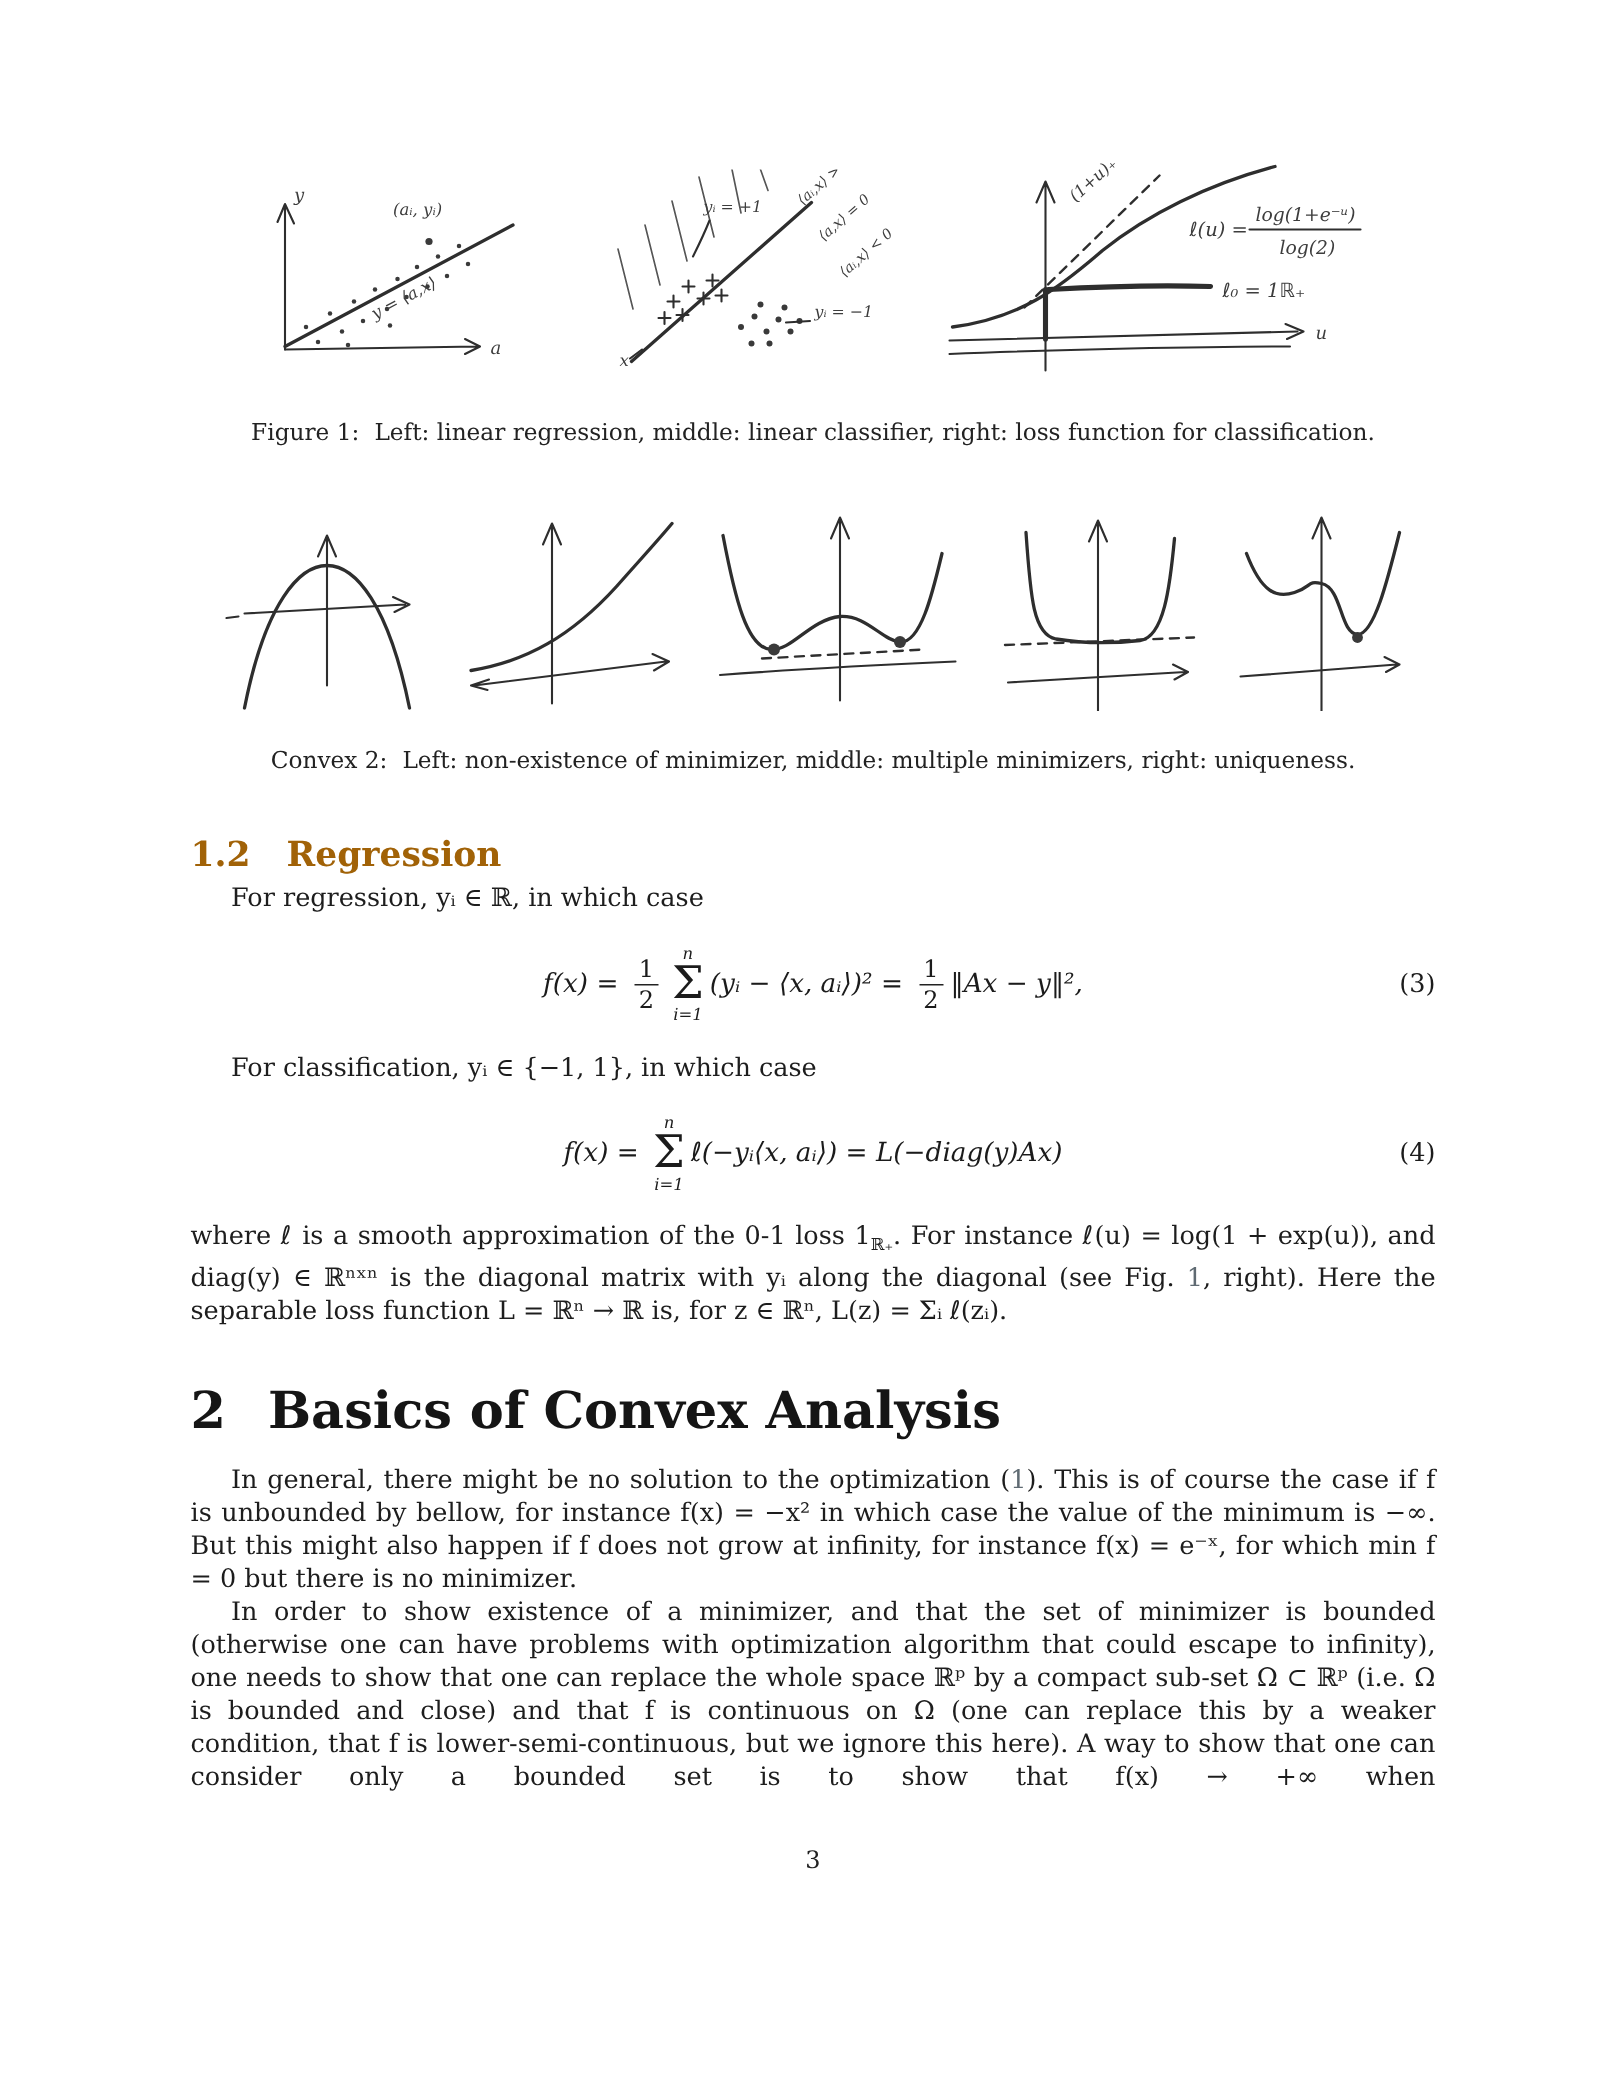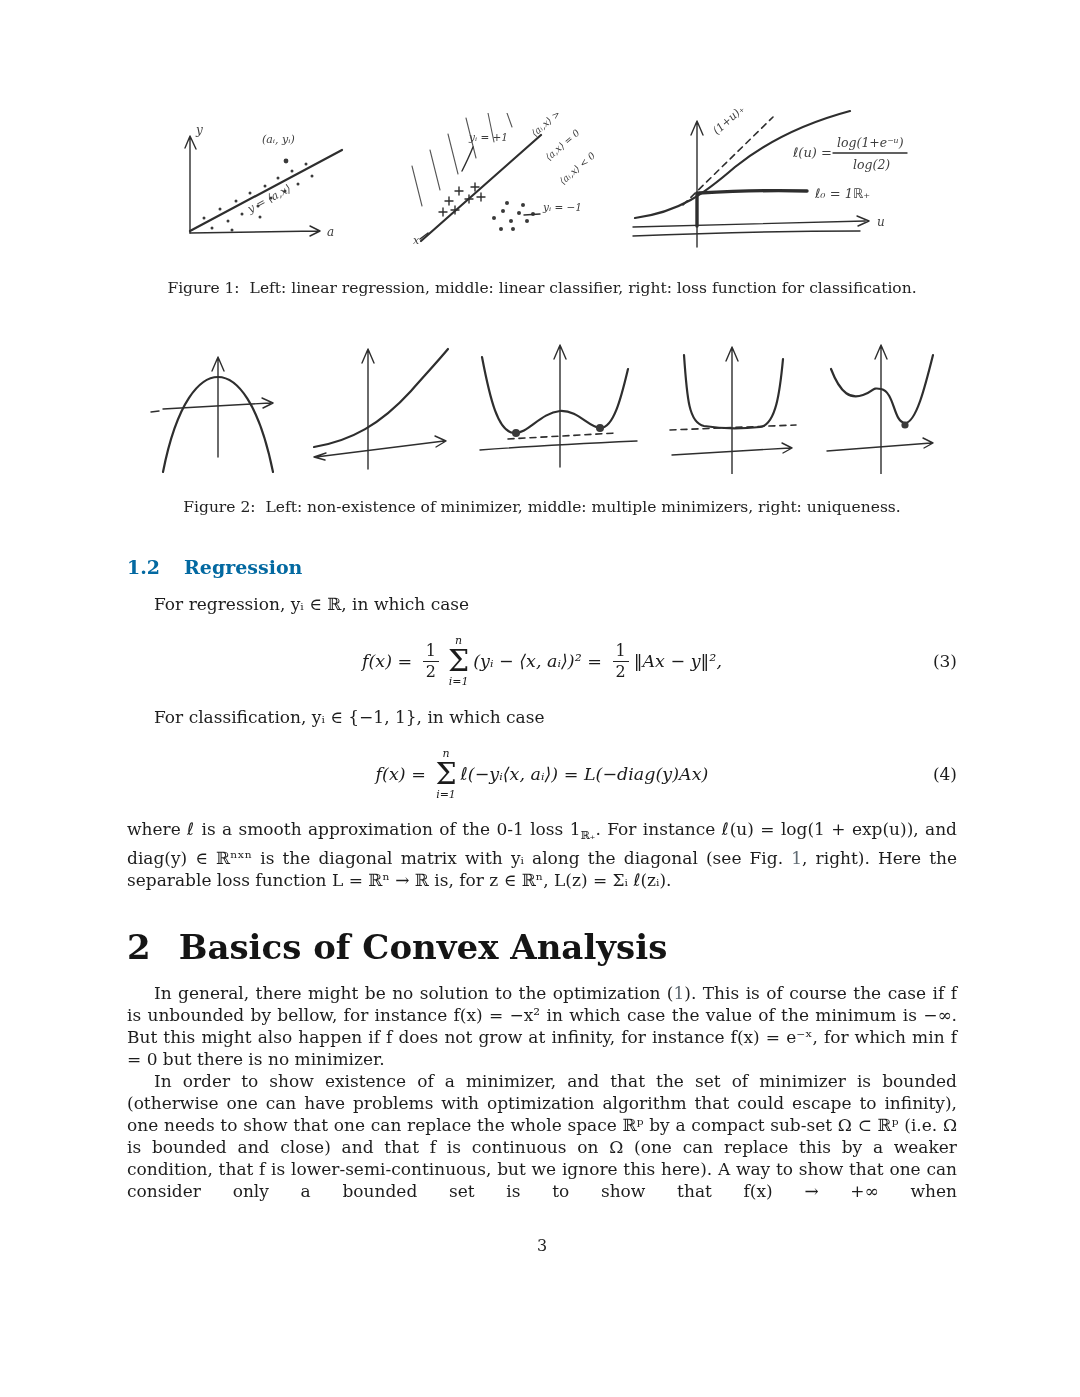--- a/index.html
+++ b/index.html
@@ -20,21 +20,21 @@
   svg.sk .dash{stroke-dasharray:6 5;stroke-width:1.6;}
   svg.sk circle{fill:#3a3a3a;stroke:none;}
   svg.sk text{font-family:"DejaVu Serif","DejaVu Sans",serif;font-style:italic;
        fill:#3d3d3d;stroke:none;}
 
   
   .caption{margin-top:23px;text-align:center;font-size:15.5px;color:#222;}
   .cap-label{margin-right:10px;text-align:right;}
 
   
-  h2.h-sub{font-size:19px;font-weight:bold;margin:0;color:#0369a1;}
+  h2.h-sub{font-size:23px;font-weight:bold;margin:0;color:#a16207;}
   h1.h-main{font-size:34px;font-weight:bold;margin:0;color:#151515;}
   .h-num{margin-right:24px;}
   .h-num-big{margin-right:28px;}
 
   
   p.body{font-size:17px;line-height:22px;text-align:justify;margin:0;color:#1d1d1d;}
   p.indent{text-indent:27px;}
   p.justify-last{text-align-last:justify;}
   .ref{color:#5f6a72;cursor:pointer;}
   sub.msub{font-size:11px;}
@@ -192,27 +192,27 @@
 
     <svg class="sk" width="120" height="145" viewBox="0 0 120 145">
       <path class="thin" d="M62,145 L62,18 M56,30 L62,16 L68,30"></path>
       <path class="thin" d="M8,122 L112,114 M104,109 L114,114 L105,119"></path>
       <path d="M12,40 C22,66 32,70 44,66 C56,62 52,58 62,60 C76,63 74,93 86,94 C97,94 106,58 114,26"></path>
       <circle cx="86" cy="96" r="3.6"></circle>
     </svg>
   </div>
 
   <div class="caption">
-    <span class="cap-label">Figure 2:</span><span>Left: non-existence of minimizer, middle: multiple minimizers, right: uniqueness.</span>
+    <span class="cap-label">Convex 2:</span><span>Left: non-existence of minimizer, middle: multiple minimizers, right: uniqueness.</span>
   </div>
 
   <h2 class="h-sub" style="margin-top:40px">
     <span class="h-num">1.2</span><span>Regression</span>
   </h2>
-  <p class="body indent" style="margin-top:15px">For regression, yᵢ ∈ ℝ, in which case</p>
+  <p class="body indent" style="margin-top:5px">For regression, yᵢ ∈ ℝ, in which case</p>
 
   <div class="equation">
     <span class="eq-body">
       <span class="eq-txt">f(x) = </span>
       <span class="frac">
         <span class="num">1</span>
         <span class="den">2</span>
       </span>
       <span class="bigop">
         <span class="lim">n</span>

